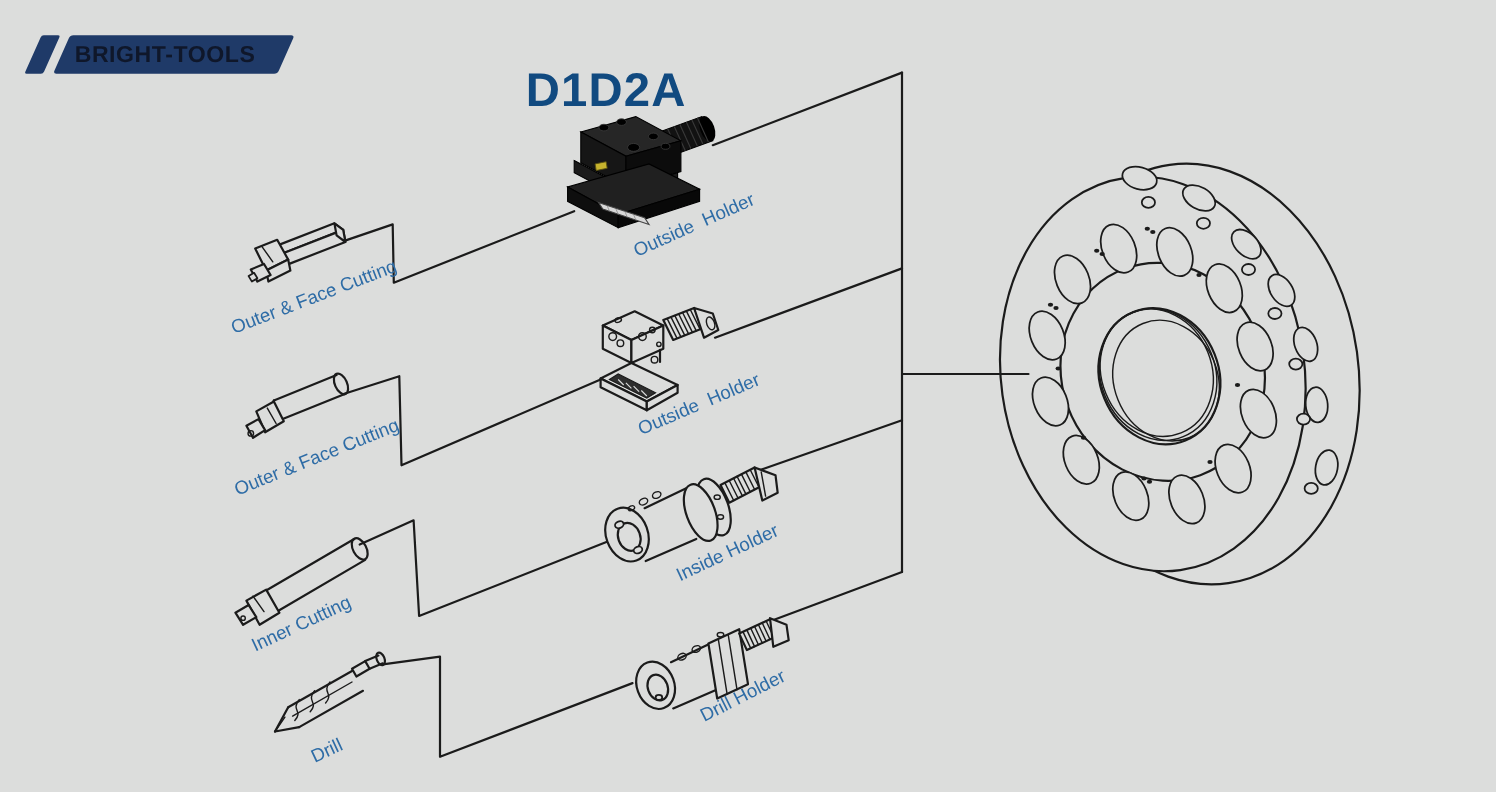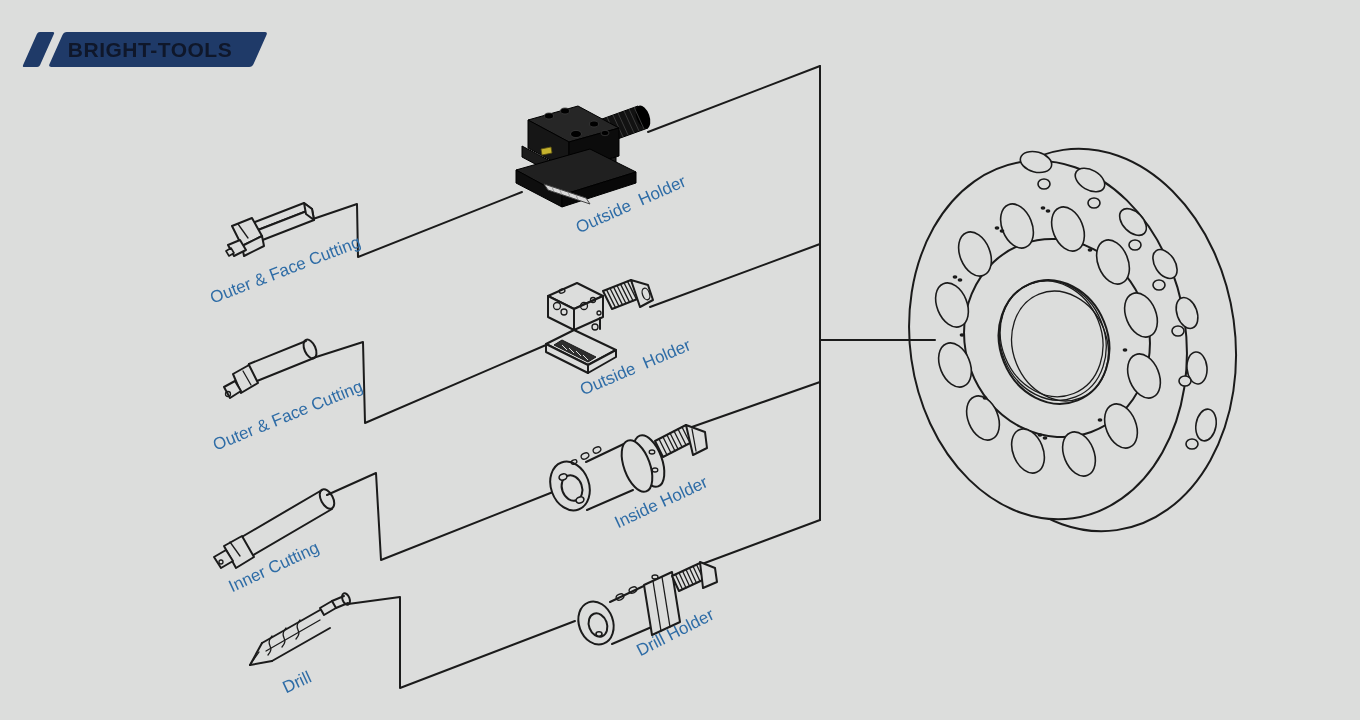--- a/index.html
+++ b/index.html
@@ -40,20 +40,21 @@
 </style>
 </head>
 <body>
 
 <div class="stage">
 
   <div class="logo-slash"></div>
   <div class="logo-plate"></div>
   <div class="logo-text">BRIGHT-TOOLS</div>
 
+  <div class="title">D1D2A</div>
 
   <svg class="art" width="1360" height="720" viewBox="0 0 1360 720">
 
     <g>
 
       <ellipse class="fb" cx="1090" cy="340" rx="145" ry="192" transform="rotate(-8 1090 340)"></ellipse>
 
       <ellipse class="fb" cx="1048" cy="340" rx="138" ry="180" transform="rotate(-8 1048 340)"></ellipse>
 
       <g>

